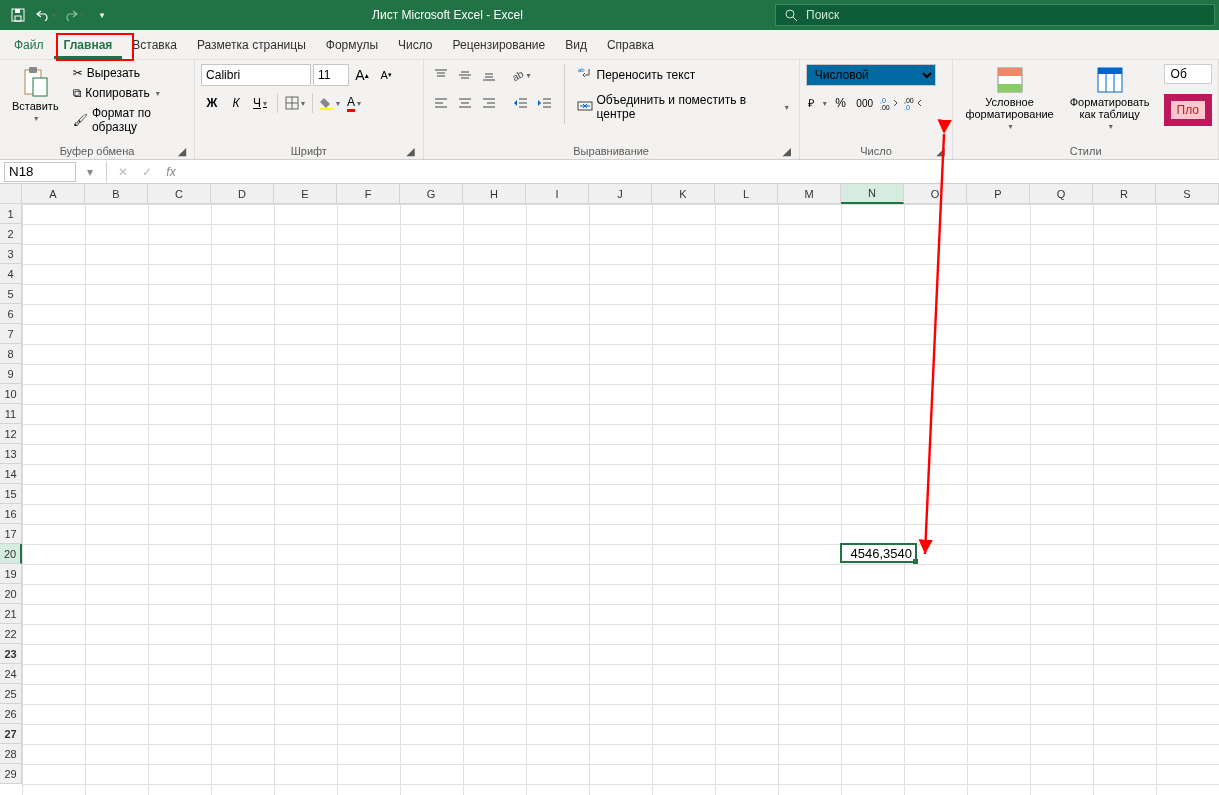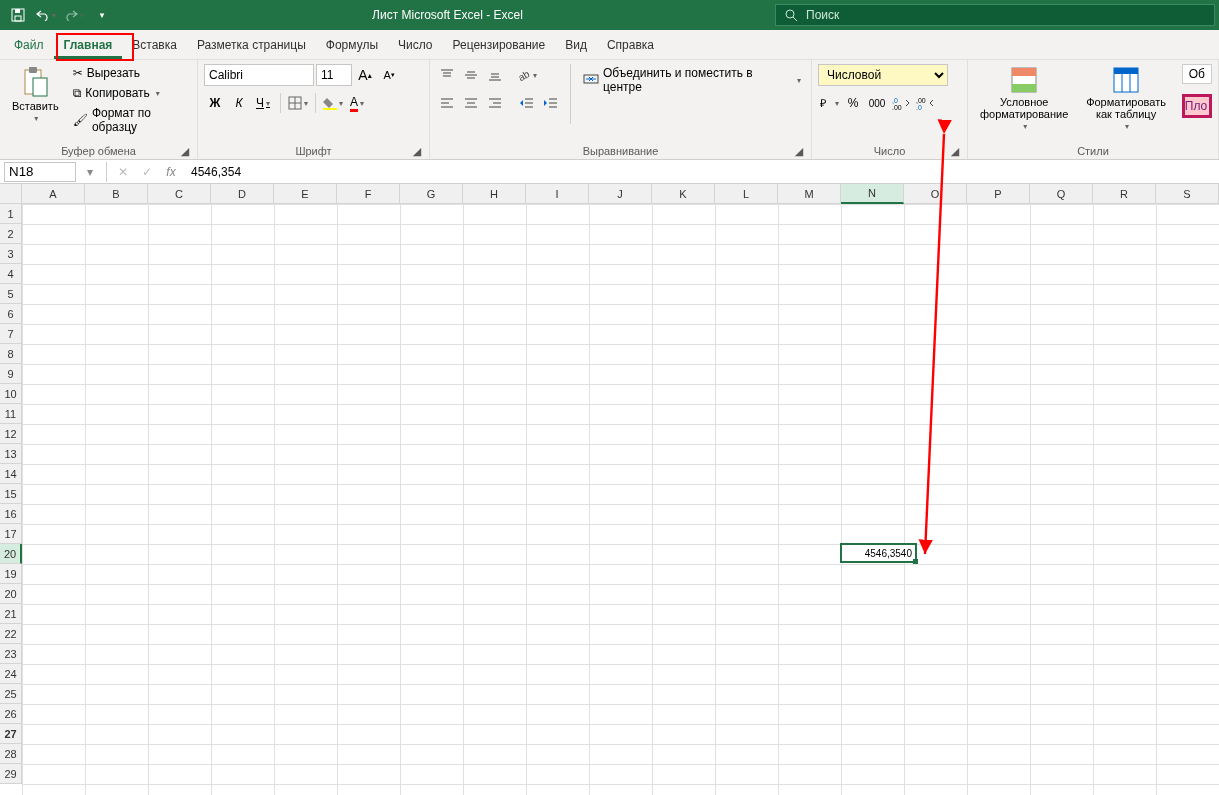--- a/index.html
+++ b/index.html
@@ -28,42 +28,42 @@
 .group-launcher { position: absolute; right: 0; bottom: 0; width: 12px; height: 12px; display: flex; align-items: center; justify-content: center; cursor: pointer; }
 .big-btn { display: flex; flex-direction: column; align-items: center; justify-content: center; padding: 2px 6px; font-size: 11px; cursor: pointer; gap: 2px; }
 .stack { display: flex; flex-direction: column; gap: 2px; }
 .row { display: flex; align-items: center; gap: 2px; }
 .small-btn { padding: 2px 4px; font-size: 12px; display: flex; align-items: center; gap: 4px; cursor: pointer; }
 .icon-btn { width: 22px; height: 22px; display: flex; align-items: center; justify-content: center; cursor: pointer; font-size: 12px; }
 .sep { width: 1px; height: 20px; background: #d0cfce; margin: 0 4px; }
 .font-select { height: 22px; border: 1px solid #c8c6c4; background: #fff; font-size: 12px; padding: 0 4px; }
 .font-name { width: 110px; }
 .font-size { width: 36px; }
-.combo-sel { height: 22px; border: 1px solid #c8c6c4; background: #fef9c3; font-size: 12px; padding: 0 4px; width: 130px; }
+.combo-sel { height: 22px; border: 1px solid #c8c6c4; background: #0369a1; font-size: 12px; padding: 0 4px; width: 130px; }
 .dd::after { content: "▾"; font-size: 8px; margin-left: 2px; color: #666; }
 
 
 .fbar { height: 24px; border-bottom: 1px solid #d0cfce; display: flex; align-items: center; font-size: 12px; }
 .namebox { width: 72px; border: 1px solid #c8c6c4; height: 20px; padding: 0 4px; margin: 0 2px 0 4px; }
 .fx-btn { width: 24px; height: 22px; display: flex; align-items: center; justify-content: center; color: #888; cursor: pointer; }
 .fx-input { flex: 1; padding: 0 8px; }
 
 
 .sheet { display: flex; height: calc(795px - 30px - 30px - 100px - 24px); }
 .corner { width: 22px; height: 20px; border-right: 1px solid #d4d4d4; border-bottom: 1px solid #d4d4d4; background: #f0f0f0;}
 .colheads { display: flex; }
 .colhead { height: 20px; border-right: 1px solid #d4d4d4; border-bottom: 1px solid #d4d4d4; background: #f0f0f0; font-size: 11px; display: flex; align-items: center; justify-content: center; color: #333; }
 .colhead.sel { background: #d6ece0; border-bottom: 2px solid #217346; }
 .rowheads { display: flex; flex-direction: column; }
 .rowhead { width: 22px; border-right: 1px solid #d4d4d4; border-bottom: 1px solid #d4d4d4; background: #f0f0f0; font-size: 11px; display: flex; align-items: center; justify-content: center; color: #333; }
 .rowhead.sel { background: #d6ece0; border-right: 2px solid #217346; }
 .gridbody { position: relative; }
 .gridline-h { position: absolute; left: 0; right: 0; border-bottom: 1px solid #e0e0e0; }
 .gridline-v { position: absolute; top: 0; bottom: 0; border-right: 1px solid #e0e0e0; }
-.selcell { position: absolute; border: 2px solid #217346; background: #fff; font-size: 10px; display: flex; align-items: center; justify-content: flex-end; padding: 0 3px; }
+.selcell { position: absolute; border: 2px solid #217346; background: #fff; font-size: 13px; display: flex; align-items: center; justify-content: flex-end; padding: 0 3px; }
 .selcell::after { content: ""; position: absolute; right: -3px; bottom: -3px; width: 5px; height: 5px; background: #217346; }
 .arrow-ann { position: absolute; pointer-events: none; }
 </style>
 </head>
 <body>
 
 <div class="titlebar">
   <div class="qa-toolbar">
     <span class="qa-btn">
         <svg width="14" height="14" viewBox="0 0 14 14">
@@ -242,20 +242,28 @@
                 <line x1="5" y1="3" x2="13" y2="3" stroke="#444"></line>
                 <line x1="5" y1="7" x2="13" y2="7" stroke="#444"></line>
                 <line x1="5" y1="11" x2="13" y2="11" stroke="#444"></line>
                 <path d="M0 4 L3 7 L0 10" fill="#06c"></path>
               </svg>
             </span>
         </div>
       </div>
       <div class="sep" style="height:60px"></div>
       <div class="stack" style="gap:6px">
+        <div class="small-btn">
+            <span><svg width="16" height="14">
+                <text x="1" y="6" font-size="6" fill="#06c">ab</text>
+                <path d="M12 3 v6 h-4" fill="none" stroke="#444"></path>
+                <path d="M8 7 l-2 2 l2 2" fill="none" stroke="#444"></path>
+              </svg></span>
+            <span>Переносить текст</span>
+          </div>
         <div class="small-btn dd">
             <span><svg width="16" height="14">
                 <rect x="1" y="3" width="14" height="8" fill="none" stroke="#444"></rect>
                 <path d="M3 7 h4 M13 7 h-4" stroke="#06c"></path>
                 <path d="M6 5 l2 2 l-2 2 M10 5 l-2 2 l2 2" fill="none" stroke="#06c"></path>
               </svg></span>
             <span>Объединить и поместить в центре</span>
           </div>
       </div>
     </div>
@@ -308,35 +316,34 @@
         <svg width="28" height="28">
             <rect x="2" y="2" width="24" height="24" fill="#fff" stroke="#06c"></rect>
             <rect x="2" y="2" width="24" height="6" fill="#06c"></rect>
             <line x1="10" y1="2" x2="10" y2="26" stroke="#06c"></line>
             <line x1="18" y1="2" x2="18" y2="26" stroke="#06c"></line>
           </svg>
         <span style="text-align:center">Форматировать как таблицу</span>
       </div>
       <div class="stack" style="gap:10px; margin-left:4px; font-size:12px">
         <div style="border:1px solid #ccc; padding:2px 6px; background:#fff">Об</div>
-        <div style="border:3px solid #be185d; padding:2px 0; background:#ffc7ce; color:#701a75">Пло</div>
+        <div style="border:7px solid #be185d; padding:2px 6px; background:#ffc7ce; color:#b91c1c">Пло</div>
       </div>
     </div>
     <div class="group-label"><span>Стили</span></div>
   </div>
 </div>
 
 <div class="fbar">
   <input class="namebox" value="N18" style="">
   <span class="fx-btn">▾</span>
   <span class="sep"></span>
   <span class="fx-btn" style="color:#bbb">✕</span>
   <span class="fx-btn" style="color:#bbb">✓</span>
   <span class="fx-btn" style="font-style:italic">fx</span>
-  <div class="fx-input">4546,354</div>
 </div>
 
 <div class="sheet">
   <div style="display:flex; flex-direction:column">
     <div class="corner"></div>
     <div class="rowheads" id="rowheads">
         <div class="rowhead" style="height: 20px;">1</div>
         <div class="rowhead" style="height: 20px;">2</div>
         <div class="rowhead" style="height: 20px;">3</div>
         <div class="rowhead" style="height: 20px;">4</div>
@@ -351,21 +358,21 @@
         <div class="rowhead" style="height: 20px;">13</div>
         <div class="rowhead" style="height: 20px;">14</div>
         <div class="rowhead" style="height: 20px;">15</div>
         <div class="rowhead" style="height: 20px;">16</div>
         <div class="rowhead" style="height: 20px;">17</div>
         <div class="rowhead sel" style="height: 20px;">20</div>
         <div class="rowhead" style="height: 20px;">19</div>
         <div class="rowhead" style="height: 20px;">20</div>
         <div class="rowhead" style="height: 20px;">21</div>
         <div class="rowhead" style="height: 20px;">22</div>
-        <div class="rowhead" style="height: 20px;">23</div>
+        <div class="rowhead" style="height: 20px; font-weight: bold;">23</div>
         <div class="rowhead" style="height: 20px;">24</div>
         <div class="rowhead" style="height: 20px;">25</div>
         <div class="rowhead" style="height: 20px;">26</div>
         <div class="rowhead" style="height: 20px; font-weight: bold;">27</div>
         <div class="rowhead" style="height: 20px;">28</div>
         <div class="rowhead" style="height: 20px;">29</div>
       </div>
   </div>
   <div style="flex:1; display:flex; flex-direction:column; overflow:hidden">
     <div class="colheads" id="colheads">

